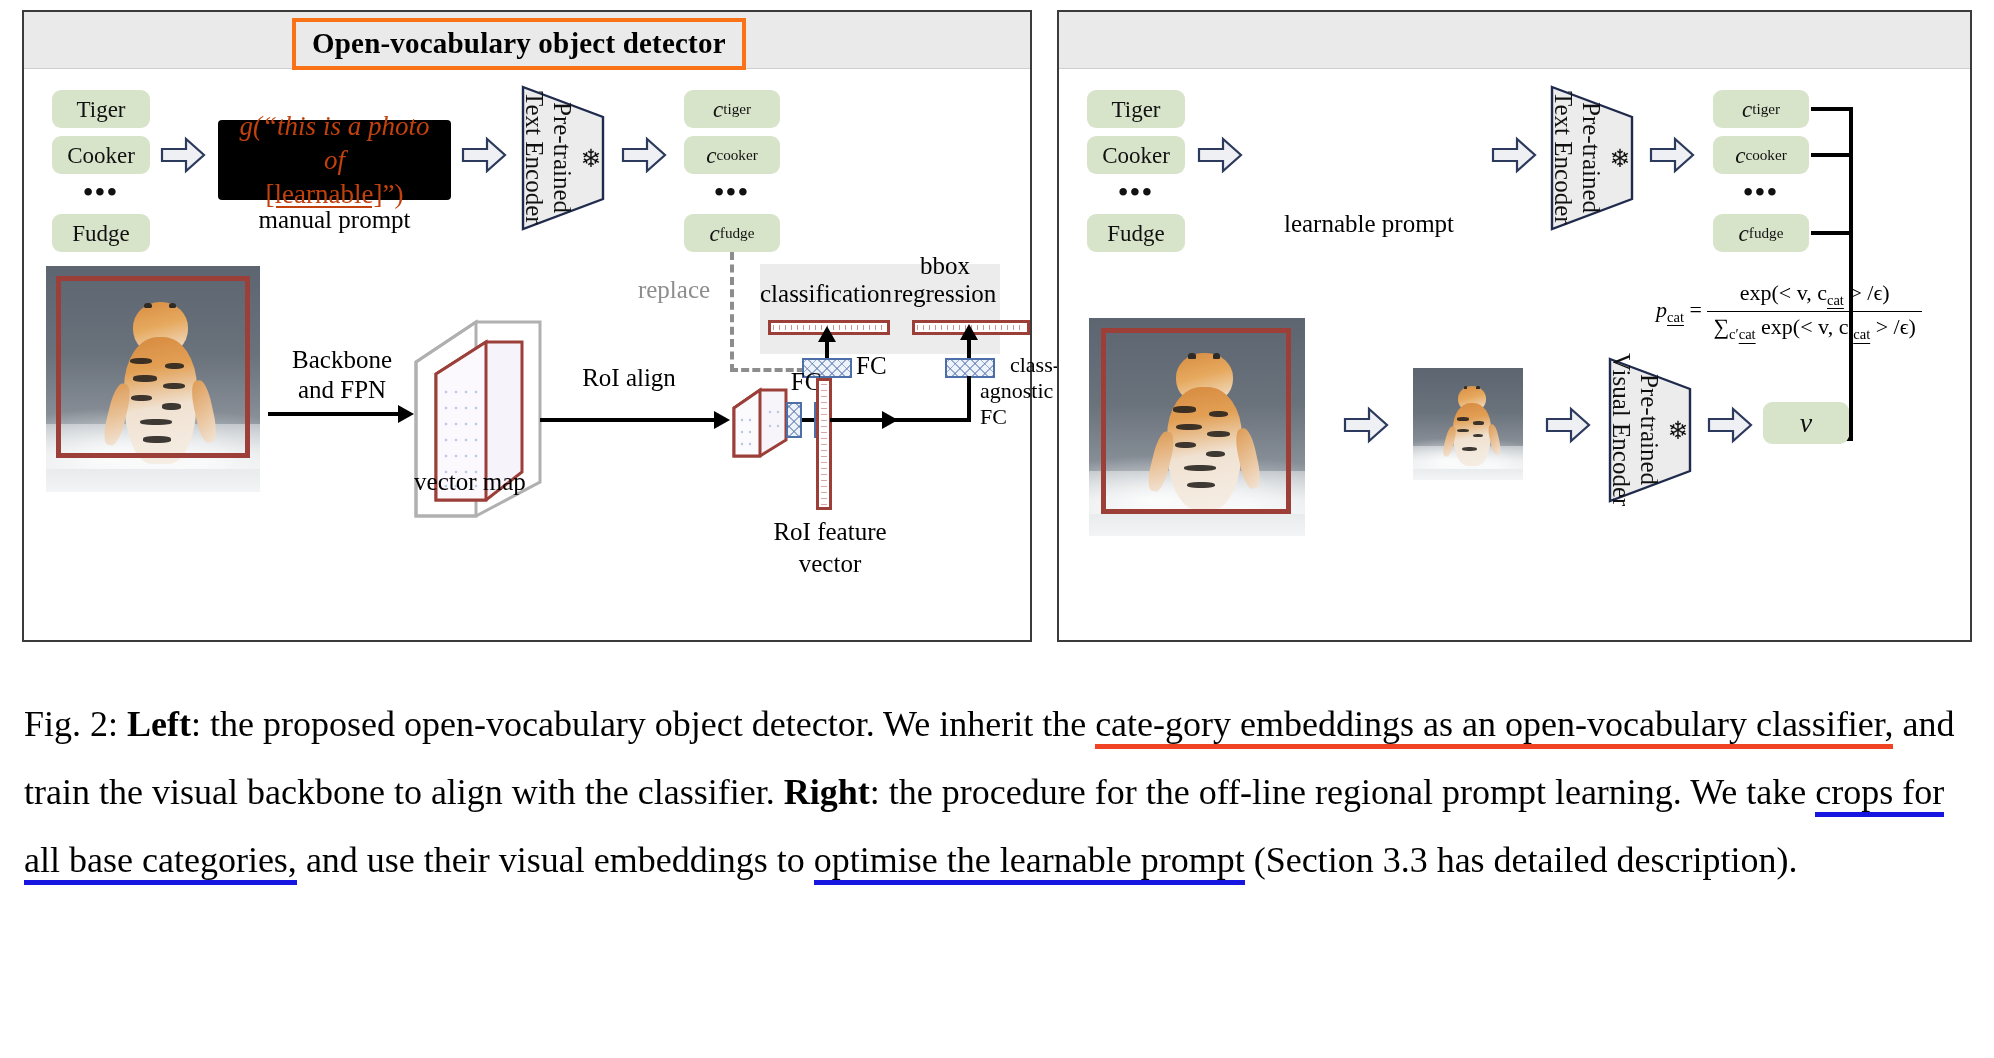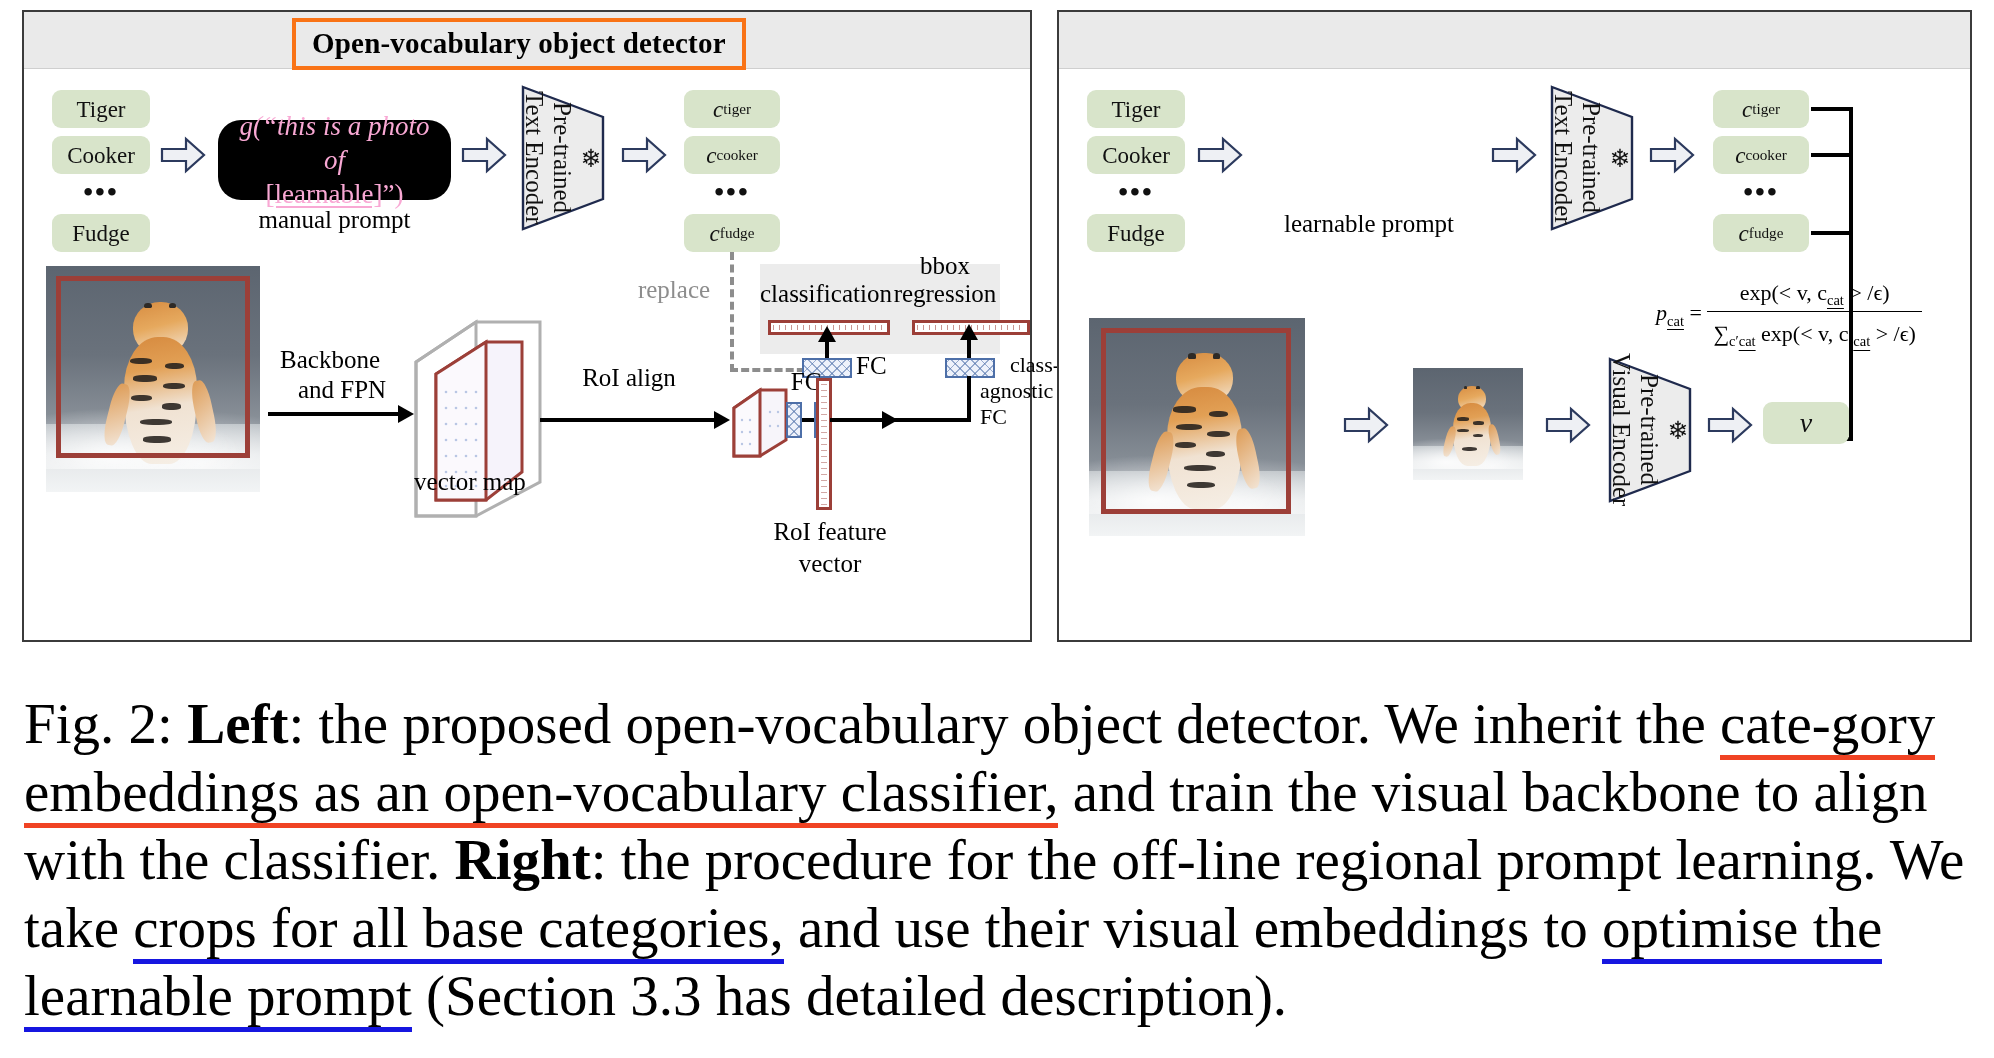--- a/index.html
+++ b/index.html
@@ -32,21 +32,21 @@
 
   
   .encoder{position:absolute;}
   .encoder svg{position:absolute;left:0;top:0;overflow:visible;}
   .enc-text{position:absolute;left:0;top:0;width:100%;height:100%;display:flex;align-items:center;justify-content:center;
             gap:2px;}
   .enc-line{writing-mode:vertical-rl;text-orientation:mixed;font-size:25px;line-height:26px;white-space:nowrap;color:#111;}
   .enc-snow{writing-mode:vertical-rl;font-size:25px;color:#111;}
 
   
-  .promptbox{position:absolute;background:#000;color:#f9a8d4;border-radius:23px;display:flex;align-items:center;
+  .promptbox{position:absolute;background:#000;color:#c2410c;border-radius:4px;display:flex;align-items:center;
              justify-content:center;text-align:center;padding:18px 10px;box-sizing:border-box;}
   .promptbox .pt{font-size:27px;line-height:34px;}
   .und{text-decoration:underline;text-underline-offset:3px;}
   .it{font-style:italic;}
   sub{font-size:.66em;}
 
   
   .photo{position:absolute;overflow:hidden;background:#5d6671;}
   .photo .sky{position:absolute;left:0;top:0;right:0;height:72%;
     background:linear-gradient(180deg,#5c6570 0%,#6a727c 55%,#8d949c 100%);}
@@ -85,25 +85,25 @@
   .line{position:absolute;background:#000;}
   .dline{position:absolute;}
   .arrowhead{position:absolute;width:0;height:0;}
   .ah-right{border-top:9px solid transparent;border-bottom:9px solid transparent;border-left:16px solid #000;}
   .ah-up{border-left:9px solid transparent;border-right:9px solid transparent;border-bottom:16px solid #000;}
   .ah-right-grey{border-top:8px solid transparent;border-bottom:8px solid transparent;border-left:14px solid #8d8d8d;}
 
   .eq{position:absolute;font-size:22px;color:#000;}
   .frac{display:inline-block;vertical-align:middle;text-align:center;}
   .frac .num{display:block;padding:0 6px 2px;border-bottom:1.6px solid #000;}
-  .frac .den{display:block;padding:2px 6px 0;margin-top:7px;}
+  .frac .den{display:block;padding:2px 6px 0;}
   .mi{font-style:italic;font-family:"Liberation Serif",serif;}
 
   
-  .caption{position:absolute;left:24px;top:690px;width:1950px;font-size:57px;line-height:68px;color:#000;}
+  .caption{position:absolute;left:24px;top:690px;width:1950px;font-size:36px;line-height:68px;color:#000;}
   .b{font-weight:bold;}
   .u-red{border-bottom:5px solid #f04323;}
   .u-blue{border-bottom:5px solid #1616e0;}
 </style>
 </head>
 <body>
 
 <div class="panels">
 
   <div class="panel" id="panel-left">
@@ -210,21 +210,21 @@
             <div class="stripe" style="left:52%;top:52%;width:26%;height:5%;"></div>
             <div class="stripe" style="left:22%;top:64%;width:44%;height:5%;"></div>
             <div class="stripe" style="left:26%;top:78%;width:38%;height:5%;"></div>
           </div>
           <div class="tg-arm l"></div>
           <div class="tg-arm r"></div>
         </div>
         <div class="bbox" style="left:10px;top:10px;width:194px;height:182px;"></div>
       </div>
 
-      <div class="lbl" style="left:232px;top:278px;width:148px;">Backbone</div>
+      <div class="lbl" style="left:244px;top:278px;width:148px;">Backbone</div>
       <div class="lbl" style="left:244px;top:308px;width:148px;">and FPN</div>
       <div class="line" style="left:244px;top:344px;width:132px;height:4px;"></div>
       <div class="arrowhead ah-right" style="left:374px;top:337px;"></div>
 
       <div class="fmap" style="left:386px;top:246px;">
         <svg width="136" height="210" viewBox="0 0 136 210">
           <path d="M6 48 L66 8 L130 8 L130 168 L66 202 L6 202 Z" fill="none" stroke="#b0b0b0" stroke-width="3"></path>
           <path d="M6 48 L66 8 L66 202 L6 202 Z" fill="none" stroke="#b0b0b0" stroke-width="3"></path>
           <path d="M26 60 L76 28 L112 28 L112 158 L76 186 L26 186 Z" fill="#f6f3fb" stroke="#9c3f38" stroke-width="3"></path>
           <path d="M26 60 L76 28 L76 186 L26 186 Z" fill="#fbf9fd" stroke="#9c3f38" stroke-width="3"></path>

